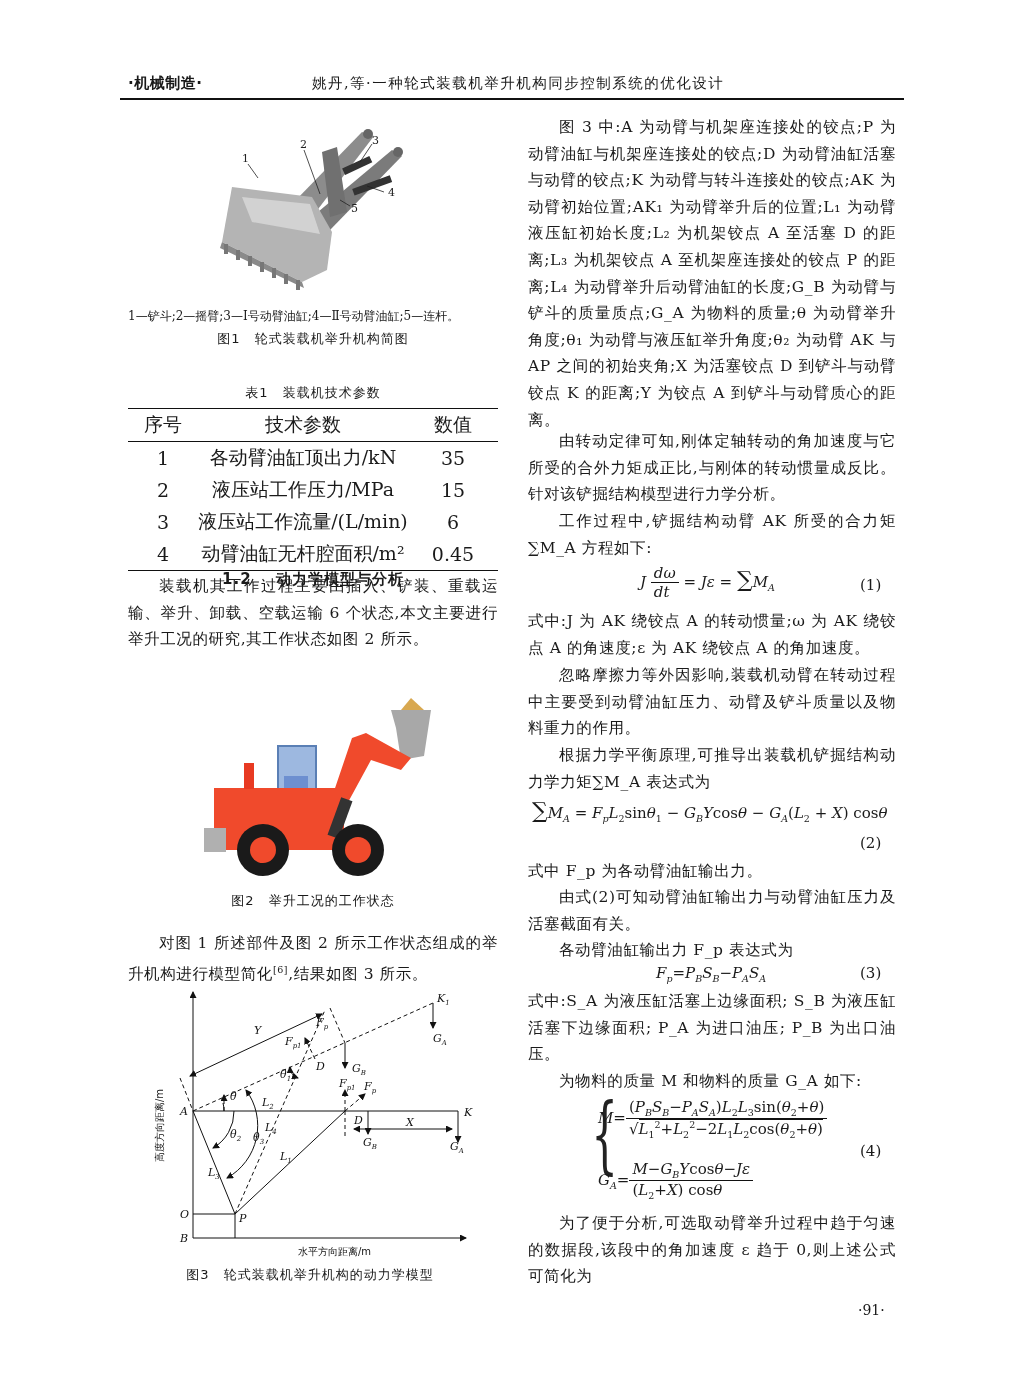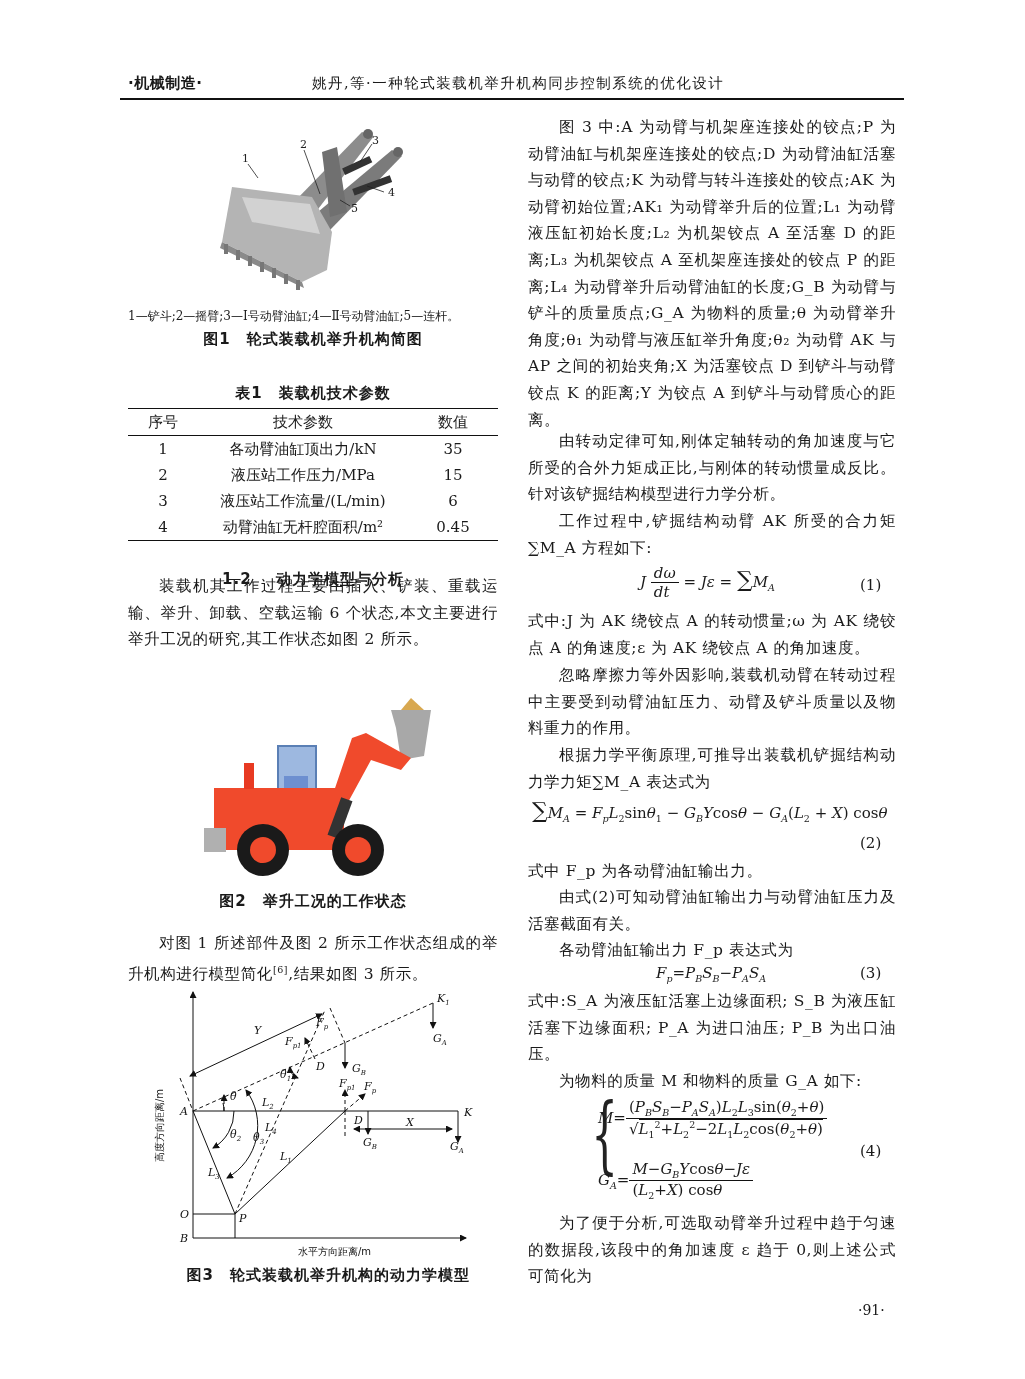--- a/index.html
+++ b/index.html
@@ -12,24 +12,24 @@
   .header-title { left: 312px; top: 74px; font-size: 14.5px; letter-spacing: 1.5px; }
   .header-rule { left: 120px; top: 98px; width: 784px; height: 2px; background: #111; }
   .footer-page { left: 858px; top: 1302px; font-size: 14px; }
 
   .col-left { left: 128px; width: 370px; }
   .col-right { left: 528px; width: 368px; }
 
   .p { font-size: 15.5px; line-height: 26.6px; text-align: justify; letter-spacing: 0.6px; margin: 0; }
   .indent { text-indent: 2em; }
   .caption-small { font-size: 12px; letter-spacing: 0; }
-  .caption-bold { font-family: "DejaVu Sans", sans-serif; font-weight: bold; font-size: 15px; text-align: center; letter-spacing: 1px; }
+  .caption-bold { font-family: "DejaVu Sans", sans-serif; font-weight: normal; font-size: 13px; text-align: center; letter-spacing: 1px; }
   .section-head { font-family: "DejaVu Sans", sans-serif; font-weight: bold; font-size: 15px; letter-spacing: 1px; text-align: center; }
 
-  table.tech { border-collapse: collapse; width: 370px; font-size: 15px; }
+  table.tech { border-collapse: collapse; width: 370px; font-size: 19px; }
   table.tech th, table.tech td { text-align: center; font-weight: normal; padding: 3px 0; height: 20px; }
   table.tech thead tr th { border-top: 1.6px solid #111; border-bottom: 1px solid #111; }
   table.tech tbody tr:last-child td { border-bottom: 1.6px solid #111; }
 
   .eq { font-size: 15px; font-style: italic; }
   .eq .up { font-style: normal; }
   .eq-num { font-size: 15px; font-style: normal; }
   sub, sup { font-size: 9.5px; }
   .frac { display: inline-flex; flex-direction: column; vertical-align: middle; }
   .frac .num { border-bottom: 1px solid #111; padding: 0 3px; }
@@ -224,21 +224,21 @@
       <text x="213" y="156"><tspan>G</tspan><tspan font-size="7" dy="3">B</tspan></text>
       <text x="135" y="55"><tspan>F</tspan><tspan font-size="7" dy="3">p1</tspan></text>
       <text x="166" y="36"><tspan>F</tspan><tspan font-size="7" dy="3">p</tspan></text>
       <text x="189" y="97"><tspan>F</tspan><tspan font-size="7" dy="3">p1</tspan></text>
       <text x="214" y="100"><tspan>F</tspan><tspan font-size="7" dy="3">p</tspan></text>
     </g>
     <text x="148" y="265" font-family="DejaVu Sans, sans-serif" font-size="10" fill="#111">水平方向距离/m</text>
     <text x="0" y="0" font-family="DejaVu Sans, sans-serif" font-size="10" fill="#111" transform="translate(13,172) rotate(-90)">高度方向距离/m</text>
   </svg>
 </div>
-<div class="abs caption-bold" style="left:150px; top:1266px; width:320px; text-align:right;">图3　轮式装载机举升机构的动力学模型</div>
+<div class="abs caption-bold" style="left:150px; top:1266px; width:320px; text-align:center;">图3　轮式装载机举升机构的动力学模型</div>
 
 <p class="abs col-right p indent" style="top:114px;">图 3 中:A 为动臂与机架座连接处的铰点;P 为动臂油缸与机架座连接处的铰点;D 为动臂油缸活塞与动臂的铰点;K 为动臂与转斗连接处的铰点;AK 为动臂初始位置;AK₁ 为动臂举升后的位置;L₁ 为动臂液压缸初始长度;L₂ 为机架铰点 A 至活塞 D 的距离;L₃ 为机架铰点 A 至机架座连接处的铰点 P 的距离;L₄ 为动臂举升后动臂油缸的长度;G_B 为动臂与铲斗的质量质点;G_A 为物料的质量;θ 为动臂举升角度;θ₁ 为动臂与液压缸举升角度;θ₂ 为动臂 AK 与 AP 之间的初始夹角;X 为活塞铰点 D 到铲斗与动臂铰点 K 的距离;Y 为铰点 A 到铲斗与动臂质心的距离。</p>
 <p class="abs col-right p indent" style="top:428px;">由转动定律可知,刚体定轴转动的角加速度与它所受的合外力矩成正比,与刚体的转动惯量成反比。针对该铲掘结构模型进行力学分析。</p>
 <p class="abs col-right p indent" style="top:508px;">工作过程中,铲掘结构动臂 AK 所受的合力矩∑M_A 方程如下:</p>
 
 <div class="abs eq" style="left:640px; top:564px;">
   J <span class="frac">
       <span class="num">dω</span>
       <span class="den">d<i>t</i></span>
     </span> <span class="up">=</span> Jε <span class="up">=</span> <span class="up" style="font-size:22px;">∑</span>M<sub>A</sub>

